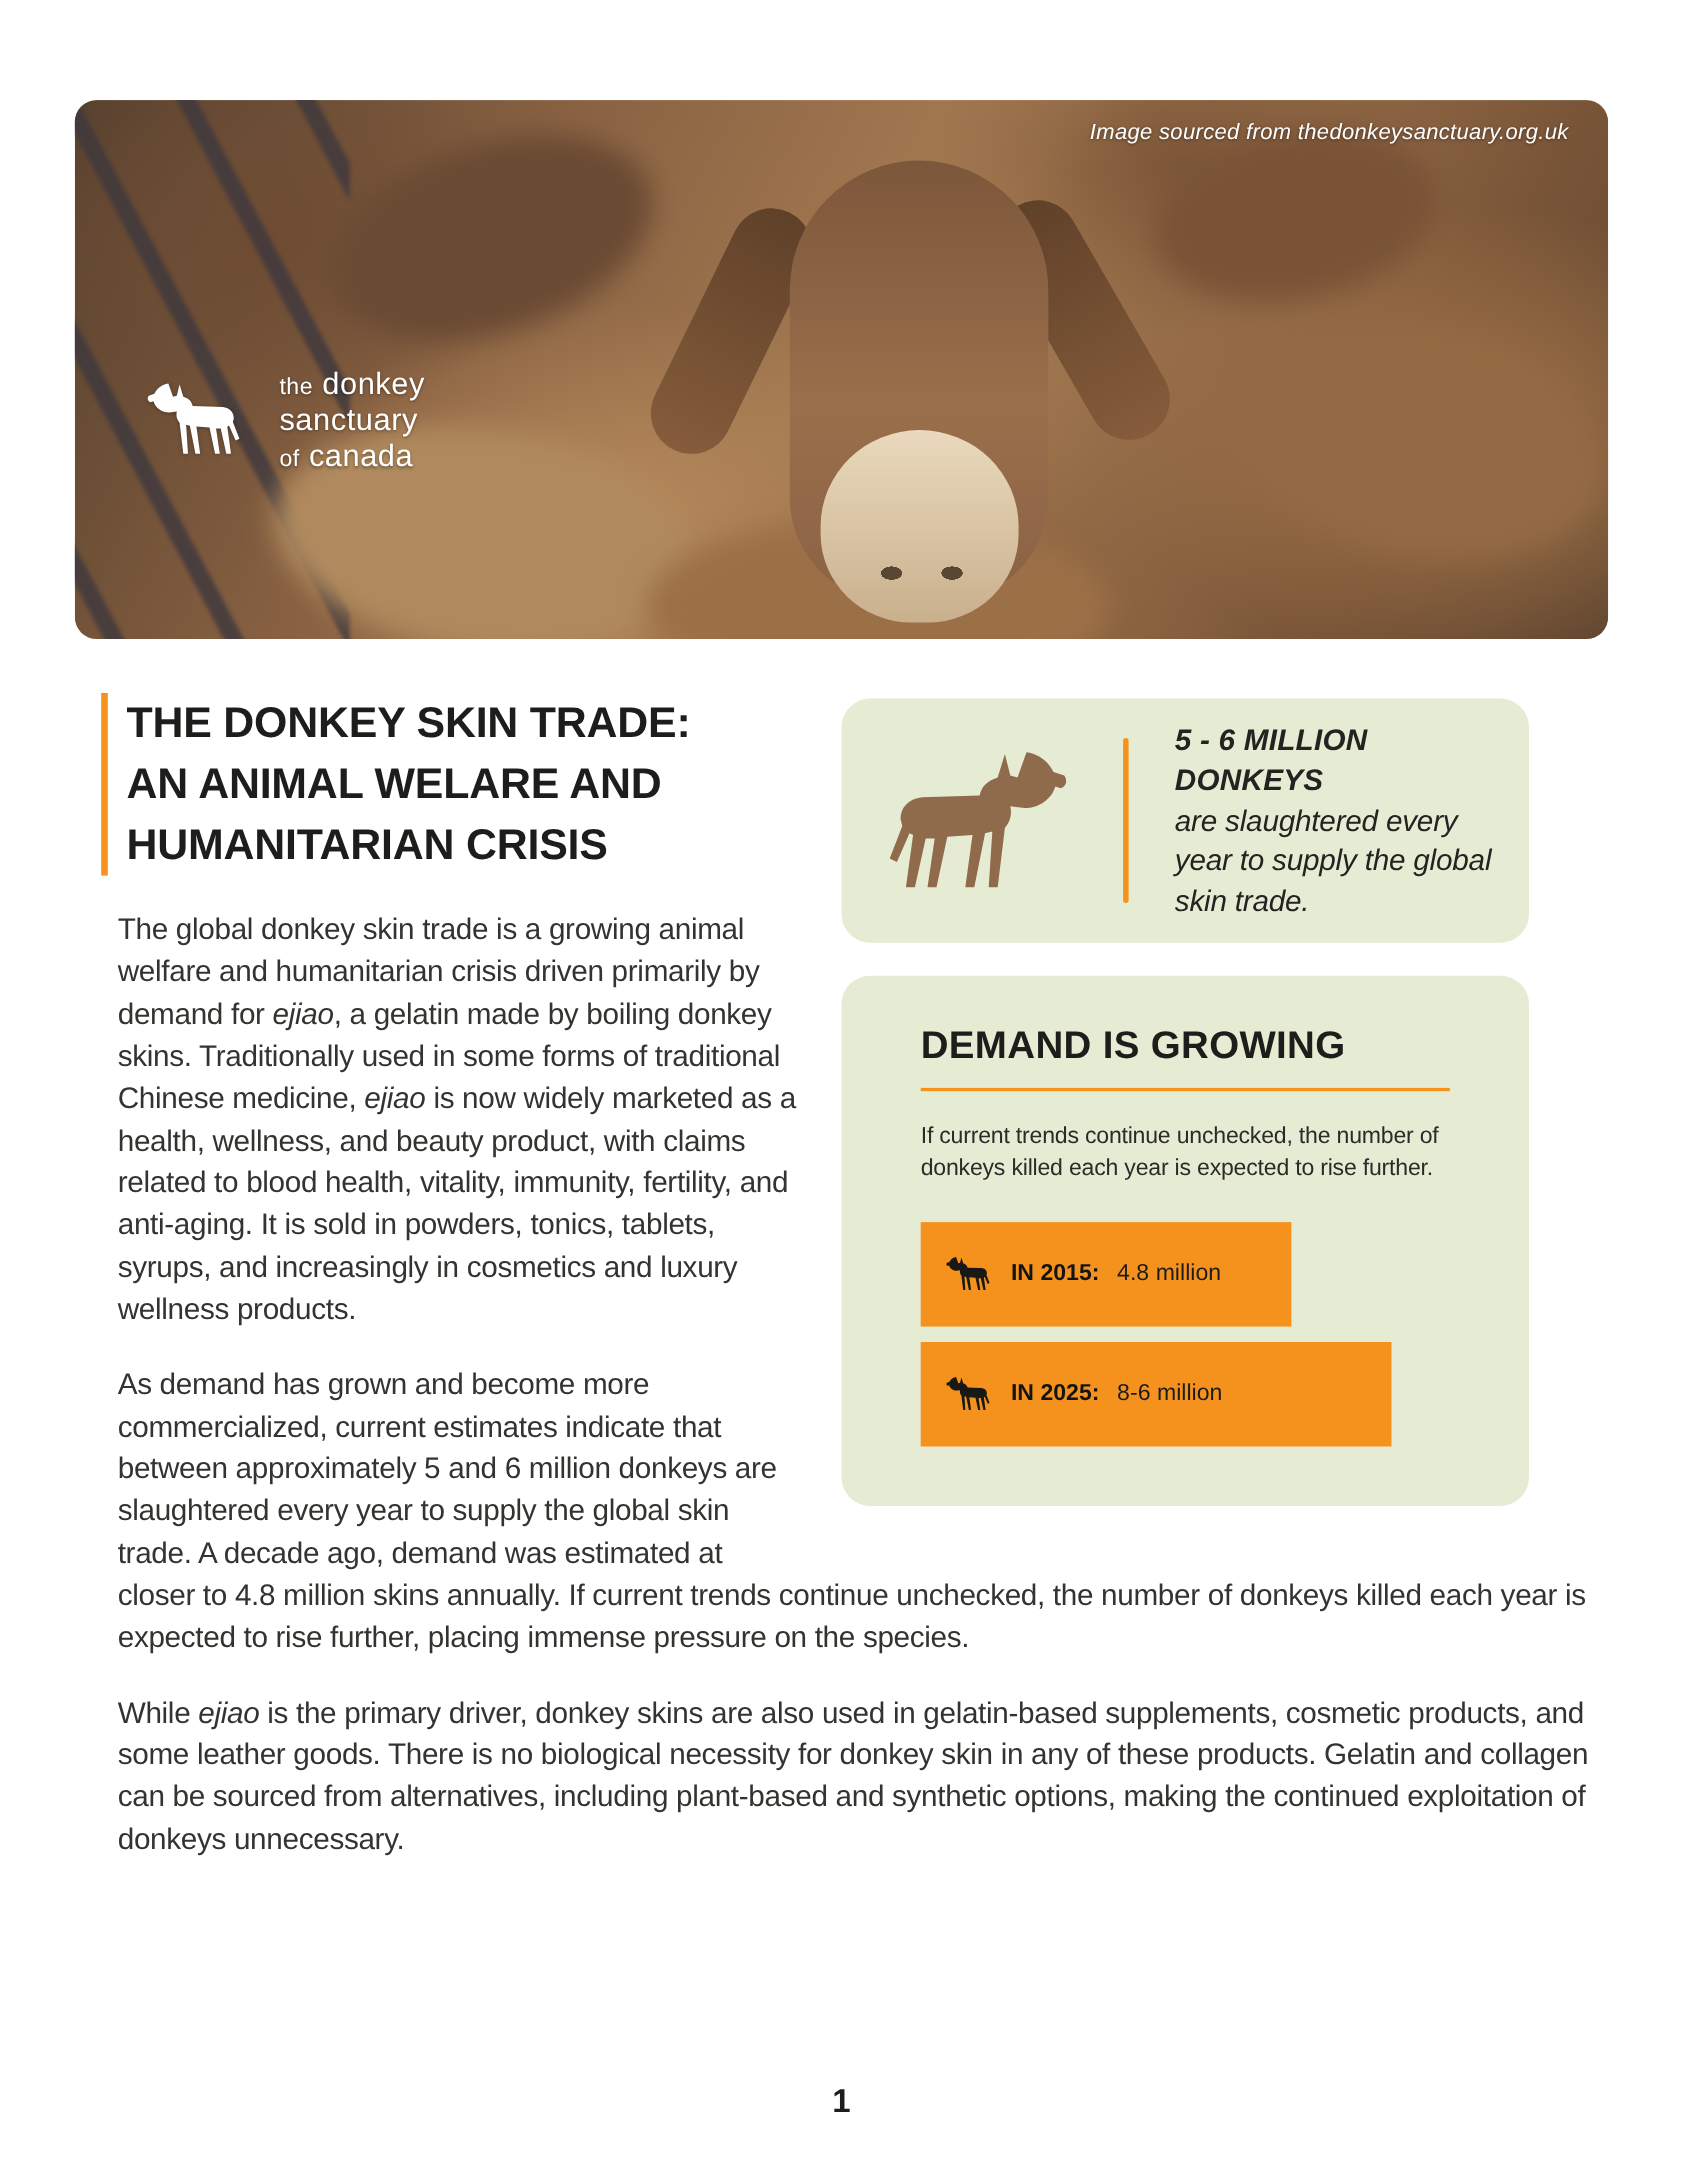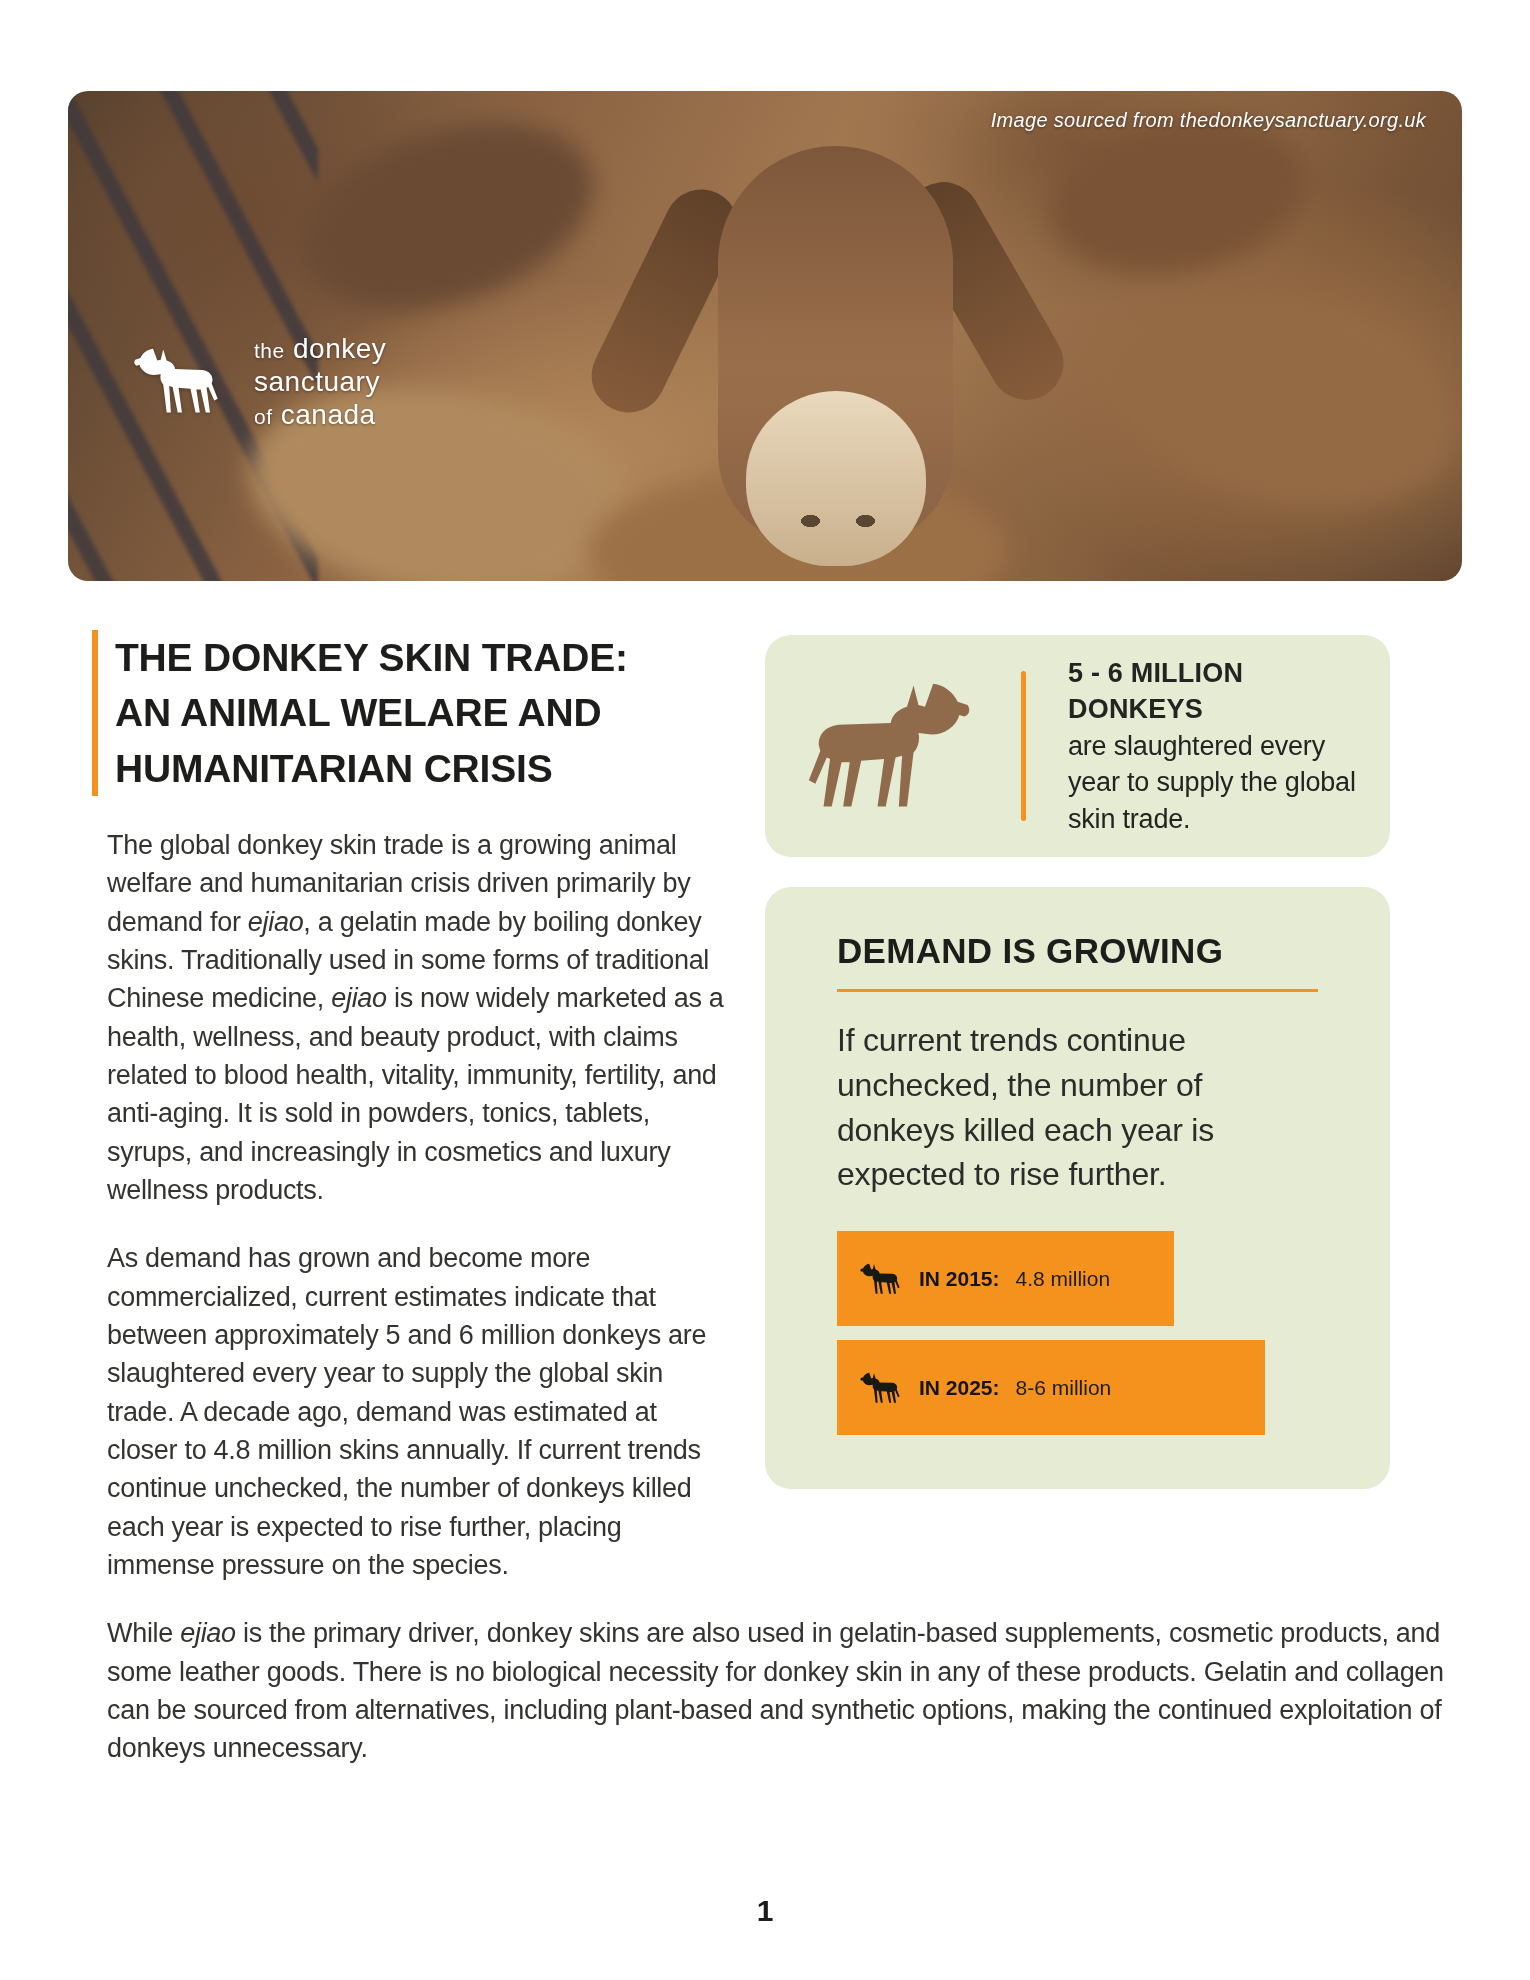--- a/index.html
+++ b/index.html
@@ -46,30 +46,30 @@
   .content{position:absolute;left:107px;top:630px;width:1338px;}
   .headline{margin:0 0 30px -15px;padding-left:17px;border-left:6px solid #F5921E;
       font-size:39px;font-weight:700;line-height:1.42;letter-spacing:-.2px;color:#1d1d1b;}
   .headline span{display:block;}
   .content p{margin:0 0 30px;font-size:27px;line-height:1.42;letter-spacing:-.3px;color:#333330;}
   .content p em{font-style:italic;}
 
   
   .sidebar{float:right;width:625px;margin:5px 55px 26px 40px;}
   .fact-box{height:222px;background:#E6ECD3;border-radius:26px;display:flex;align-items:center;
-      padding:0 34px;box-sizing:border-box;gap:42px;}
+      padding:0 34px;box-sizing:border-box;gap:42px;font-style:italic;}
   .fact-donkey{flex:0 0 auto;width:180px;height:148px;color:#8f6b4c;transform:scaleX(-1);}
   .fact-divider{flex:0 0 auto;width:5px;height:150px;background:#F5921E;border-radius:3px;}
   .fact-text{font-size:27px;line-height:1.35;letter-spacing:-.2px;color:#232321;}
   .fact-headline{display:block;font-weight:700;letter-spacing:.2px;}
   .demand-box{margin-top:30px;background:#E6ECD3;border-radius:26px;
       padding:44px 72px 54px;box-sizing:border-box;}
   .demand-box h2{margin:0 0 18px;font-size:35px;font-weight:700;letter-spacing:.3px;color:#1d1d1b;}
   .demand-rule{height:3px;background:#F5921E;margin:0 0 26px;}
-  .demand-box p{margin:0 0 34px;font-size:32px;line-height:1.4;letter-spacing:-.2px;color:#2b2b29;}
+  .demand-box p{margin:0 0 34px;font-size:21px;line-height:1.4;letter-spacing:-.2px;color:#2b2b29;}
   .bar{height:95px;background:#F5921E;display:flex;align-items:center;gap:16px;
       padding:0 20px;box-sizing:border-box;margin-top:14px;}
   .bar svg{flex:0 0 auto;width:46px;height:32px;color:#181815;}
   .bar-label{font-weight:700;font-size:21px;color:#141412;white-space:nowrap;}
   .bar-value{font-size:21px;color:#1c1c1a;white-space:nowrap;}
 
   footer{position:absolute;left:0;bottom:52px;width:100%;text-align:center;}
   .page-number{font-size:30px;font-weight:700;color:#1d1d1b;}
   .defs{position:absolute;width:0;height:0;overflow:hidden;}
 </style>

